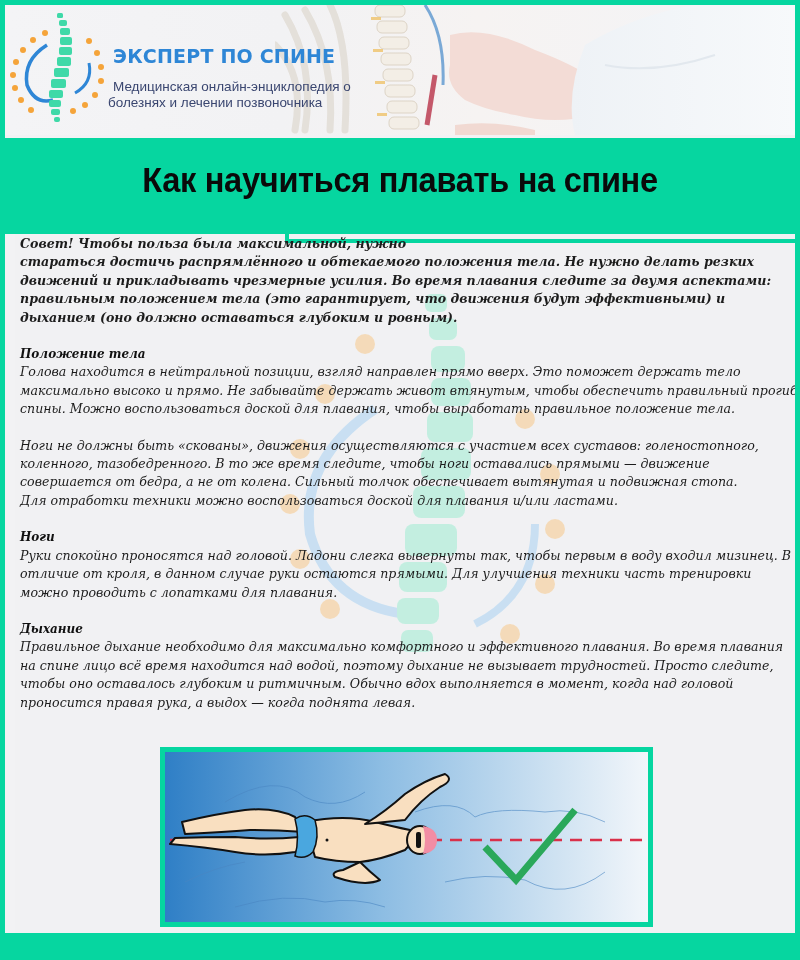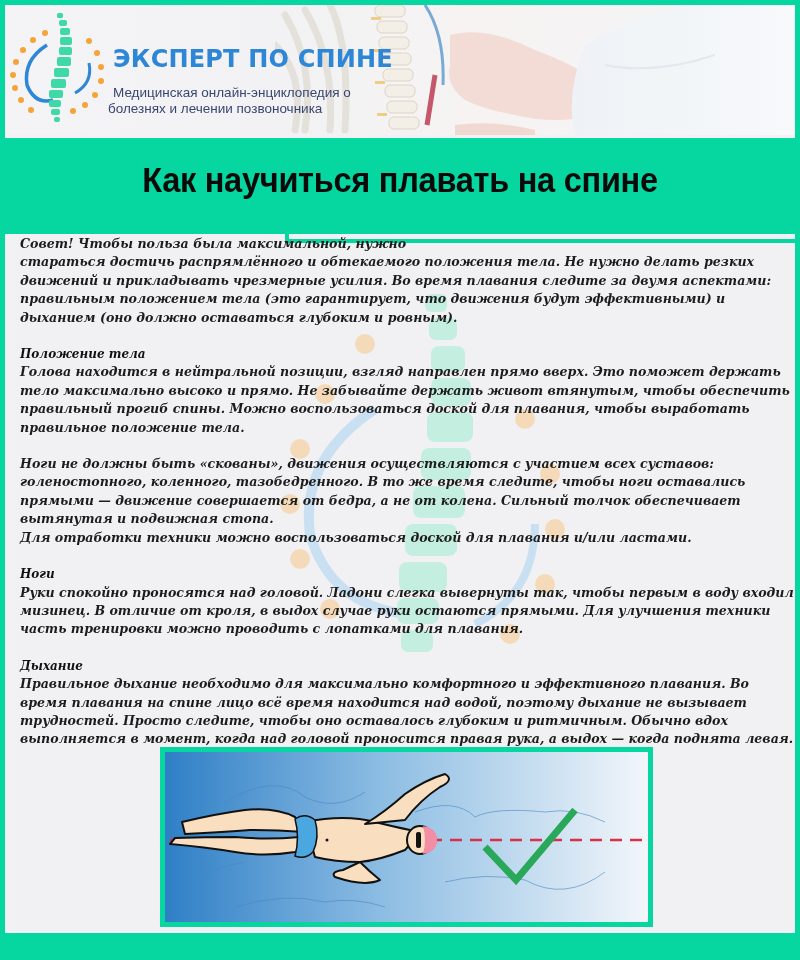--- a/index.html
+++ b/index.html
@@ -7,42 +7,42 @@
     body { position: relative; font-family: "DejaVu Sans", sans-serif; }
 
     .frame { position: absolute; inset: 0; border: 5px solid #06d6a0; border-bottom: none; pointer-events: none; z-index: 5; }
 
     
     .header { position: absolute; left: 5px; top: 5px; width: 790px; height: 130px; overflow: hidden;
       background: linear-gradient(90deg, #f4f4f6 0%, #f2f2f4 35%, #f6f3f2 60%, #f3f4f7 100%); }
     .header .photo { position: absolute; left: 270px; top: 0; width: 520px; height: 130px; }
     .logo { position: absolute; left: 0; top: 0; width: 110px; height: 130px; }
     .brand { position: absolute; left: 103px; top: 40px; }
-    .brand-title { font-family: "DejaVu Sans", sans-serif; font-weight: bold; font-size: 24px; color: #2e86d6; letter-spacing: 0.2px; margin-left: 5px; }
+    .brand-title { font-family: "DejaVu Sans", sans-serif; font-weight: bold; font-size: 19px; color: #2e86d6; letter-spacing: 0.2px; margin-left: 5px; }
     .brand-sub { font-family: "Liberation Sans", sans-serif; font-size: 13.5px; color: #3a4670; line-height: 16px; margin-top: 12px; }
     .brand-sub span { display: block; }
     .brand-sub .l1 { padding-left: 5px; }
 
     .title-band { position: absolute; left: 0; top: 138px; width: 800px; height: 96px; background: #06d6a0; }
     .page-title { position: absolute; left: 0; top: 160px; width: 800px; text-align: center;
       font-family: "Liberation Sans", sans-serif; font-weight: bold; font-size: 35px; color: #0a0a0a;
       transform: scaleX(0.93); letter-spacing: -0.3px; }
 
     
     .content { position: absolute; left: 15px; top: 234px; width: 790px; height: 726px; background: #f1f1f3; overflow: hidden; }
     .inset-box { position: absolute; left: 270px; top: -4px; width: 515px; height: 13px; border: 4px solid #06d6a0; border-top: none; }
     .watermark { position: absolute; left: 230px; top: 60px; width: 360px; height: 360px; opacity: 0.55; }
 
     .text { position: absolute; left: 5px; top: 0; width: 780px; font-family: "DejaVu Serif", serif; font-style: italic;
       font-size: 12.6px; line-height: 18.4px; color: #1c1c1c; }
     .tip { font-weight: bold; }
     .tip .tip-label { font-weight: bold; }
     .section { margin-top: 18px; }
     .section h3 { font-weight: bold; font-style: italic; font-size: 12px; color: #111; }
-    .section p { font-weight: bold; }
+    .section p { font-weight: normal; }
 
     
     .illus { position: absolute; left: 160px; top: 747px; width: 493px; height: 180px; border: 5px solid #06d6a0; background: #fff; overflow: hidden; }
     .illus svg { display: block; }
     .bottom-band { position: absolute; left: 0; top: 933px; width: 800px; height: 27px; background: #06d6a0; }
   </style>
 </head>
 <body>
 
 <div class="header">
@@ -181,21 +181,21 @@
       <p>Голова находится в нейтральной позиции, взгляд направлен прямо вверх. Это поможет держать тело максимально высоко и прямо. Не забывайте держать живот втянутым, чтобы обеспечить правильный прогиб спины. Можно воспользоваться доской для плавания, чтобы выработать правильное положение тела.</p>
     </div>
 
     <div class="section">
       <p>Ноги не должны быть «скованы», движения осуществляются с участием всех суставов: голеностопного, коленного, тазобедренного. В то же время следите, чтобы ноги оставались прямыми — движение совершается от бедра, а не от колена. Сильный толчок обеспечивает вытянутая и подвижная стопа.</p>
       <p>Для отработки техники можно воспользоваться доской для плавания и/или ластами.</p>
     </div>
 
     <div class="section">
       <h3>Ноги</h3>
-      <p>Руки спокойно проносятся над головой. Ладони слегка вывернуты так, чтобы первым в воду входил мизинец. В отличие от кроля, в выдох случае руки остаются прямыми. Для улучшения техники часть тренировки можно проводить с лопатками для плавания.</p>
+      <p>Руки спокойно проносятся над головой. Ладони слегка вывернуты так, чтобы первым в воду входил мизинец. В отличие от кроля, в данном случае руки остаются прямыми. Для улучшения техники часть тренировки можно проводить с лопатками для плавания.</p>
     </div>
 
     <div class="section">
       <h3>Дыхание</h3>
       <p>Правильное дыхание необходимо для максимально комфортного и эффективного плавания. Во время плавания на спине лицо всё время находится над водой, поэтому дыхание не вызывает трудностей. Просто следите, чтобы оно оставалось глубоким и ритмичным. Обычно вдох выполняется в момент, когда над головой проносится правая рука, а выдох — когда поднята левая.</p>
     </div>
   </div>
 </div>
 
 <div class="illus">

